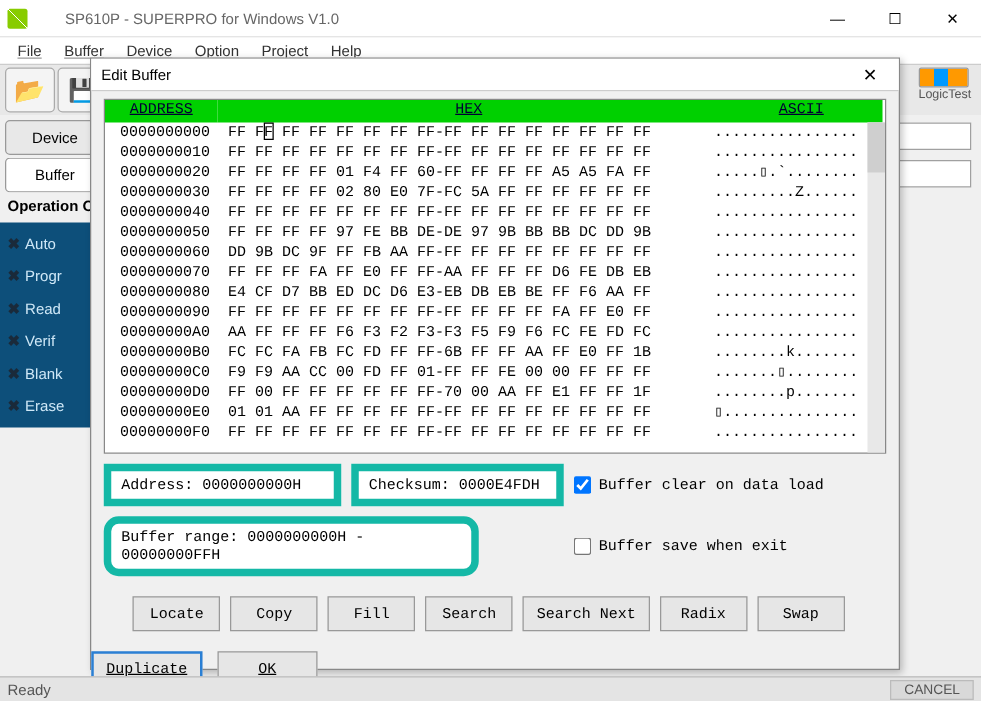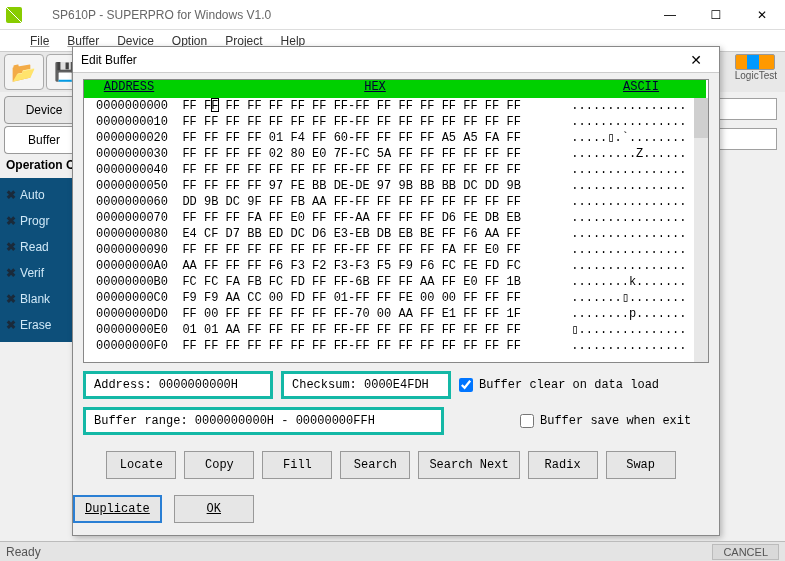--- a/index.html
+++ b/index.html
@@ -2,21 +2,21 @@
 <html><head>
 <meta charset="utf-8">
 <style>
   * { box-sizing: border-box; margin: 0; padding: 0; }
   body { font-family: "Segoe UI", Tahoma, sans-serif; font-size: 12px; background: #f0f0f0; width: 785px; height: 561px; overflow: hidden; position: relative; }
   .titlebar { height: 30px; background: #fff; display: flex; align-items: center; padding-left: 6px; border-bottom: 1px solid #ddd; gap: 24px; }
   .titlebar .logo { width: 16px; height: 16px; background: linear-gradient(45deg,#8c0 0%,#8c0 49%,#fff 50%,#fff 51%,#8c0 52%); border-radius:2px; margin-right:6px;}
   .titlebar .title-text { flex:1; color:#666; font-size:12px; }
   .winbtns { display:flex; }
   .winbtn { width:46px; height:30px; display:flex; align-items:center; justify-content:center; }
-  .menubar { height:22px; background:#fff; display:flex; align-items:center; padding-left:22px; gap:2px; border-bottom:1px solid #ccc; }
+  .menubar { height:22px; background:#fff; display:flex; align-items:center; padding-left:6px; gap:2px; border-bottom:1px solid #ccc; }
   .menuitem { padding:2px 8px; color:#333; text-decoration:underline; text-decoration-color:#999; }
   .toolbar { height:40px; background:#e8e8e8; display:flex; align-items:center; padding-left:4px; gap:2px; position:relative; }
   .tbtn { width:40px; height:36px; background:#f4f4f4; border:1px solid #aaa; border-radius:4px; display:flex; align-items:center; justify-content:center; }
   .logictest { position:absolute; right:8px; top:2px; text-align:center; font-size:10px; color:#555;}
   .logictest .wave { width:40px; height:16px; border:1px solid #999; border-radius:2px; background:linear-gradient(90deg,#f90 0 30%,#09f 30% 60%,#f90 60% 100%);}
   .sidebtns { position:absolute; left:4px; top:96px; display:flex; flex-direction:column; gap:2px; }
   .sidebtn { width:80px; height:28px; background:#e8e8e8; border:1px solid #999; border-radius:4px 0 0 4px; font-size:12px; display:flex; align-items:center; justify-content:center; }
   .sidebtn.active { background:#fff; border-right-color:#fff;}
   .op-label { position:absolute; left:6px; top:158px; font-weight:bold; font-size:12px; }
   .actionlist { position:absolute; left:0; top:178px; background:#0d4f7a; width:90px; padding:4px 0;}
@@ -31,21 +31,21 @@
   .dlg-close { width:30px; text-align:center; font-size:14px;}
   .hexwrap { margin:6px 10px 0 10px; height:284px; background:#fff; border:1px solid #888; display:flex; flex-direction:column; position:relative;}
   .hexhdr { display:flex; height:18px; font-family:"Courier New",monospace; font-size:12px;}
   .hexhdr div { background:#00d000; color:#003; text-align:center;text-decoration:underline; }
   .addrcol { width:90px;} .hexcol { flex:1;} .asccol { width:130px; margin-right:2px;}
   .hexbody { flex:1; overflow:hidden; font-family:"Courier New",monospace; font-size:12px; line-height:16px; white-space:pre; padding-left:12px; position:relative;}
   .cursor { position:absolute; width:8px; height:14px; border:1px solid #000; left:127px; top:18px; pointer-events:none;}
   .scroll { position:absolute; right:0; top:18px; bottom:0; width:14px; background:#e8e8e8;}
   .scroll .thumb { width:14px; height:40px; background:#cfcfcf; }
   .frow { display:flex; gap:8px; margin:8px 10px 0 10px; }
-  .fbox { border:3px solid #14b8a6; background:#fff; padding:4px 8px; font-family:"Courier New",monospace; font-size:12px; flex:0 0 auto;}
+  .fbox { border:6px solid #14b8a6; background:#fff; padding:4px 8px; font-family:"Courier New",monospace; font-size:12px; flex:0 0 auto;}
   .chk { display:flex; align-items:center; gap:6px; font-family:"Courier New",monospace; font-size:12px;}
   .chk input { width:14px; height:14px;}
   .btnrow { display:flex; gap:8px; margin:16px 10px 0 0; justify-content:center;}
   .btn { min-width:70px; height:28px; background:#e6e6e6; border:1px solid #999; display:flex; align-items:center; justify-content:center; font-family:"Courier New",monospace; font-size:12px; padding:0 10px;}
   .btnrow2 { display:flex; gap:12px; justify-content:flex-start; margin:16px 20px 0 0;text-decoration:underline;}
   .btn.primary { border:2px solid #2a7fd4; }
   .statusbar { position:absolute; left:0; bottom:0; right:0; height:20px; background:#e4e4e4; border-top:1px solid #bbb; display:flex; align-items:center; padding:0 6px; color:#555;}
   .statusbar .cancel { margin-left:auto; font-size:11px; padding:1px 10px; background:#d9d9d9; border:1px solid #bbb;}
 </style>
 </head>
@@ -154,21 +154,21 @@
 
   <div class="frow">
     <div class="fbox" style="width:190px;">Address: 0000000000H</div>
     <div class="fbox" style="width:170px;">Checksum: 0000E4FDH</div>
     <label class="chk">
       <input type="checkbox" checked="" style="">
       <span>Buffer clear on data load</span>
     </label>
   </div>
   <div class="frow">
-    <div class="fbox" style="width:361px;">Buffer range: 0000000000H - 00000000FFH</div>
+    <div class="fbox" style="width:300px;border-radius:12px;">Buffer range: 0000000000H - 00000000FFH</div>
     <div style="width:60px;"></div>
     <label class="chk">
       <input type="checkbox" style="">
       <span>Buffer save when exit</span>
     </label>
   </div>
 
   <div class="btnrow">
     <div class="btn">Locate</div>
     <div class="btn">Copy</div>

